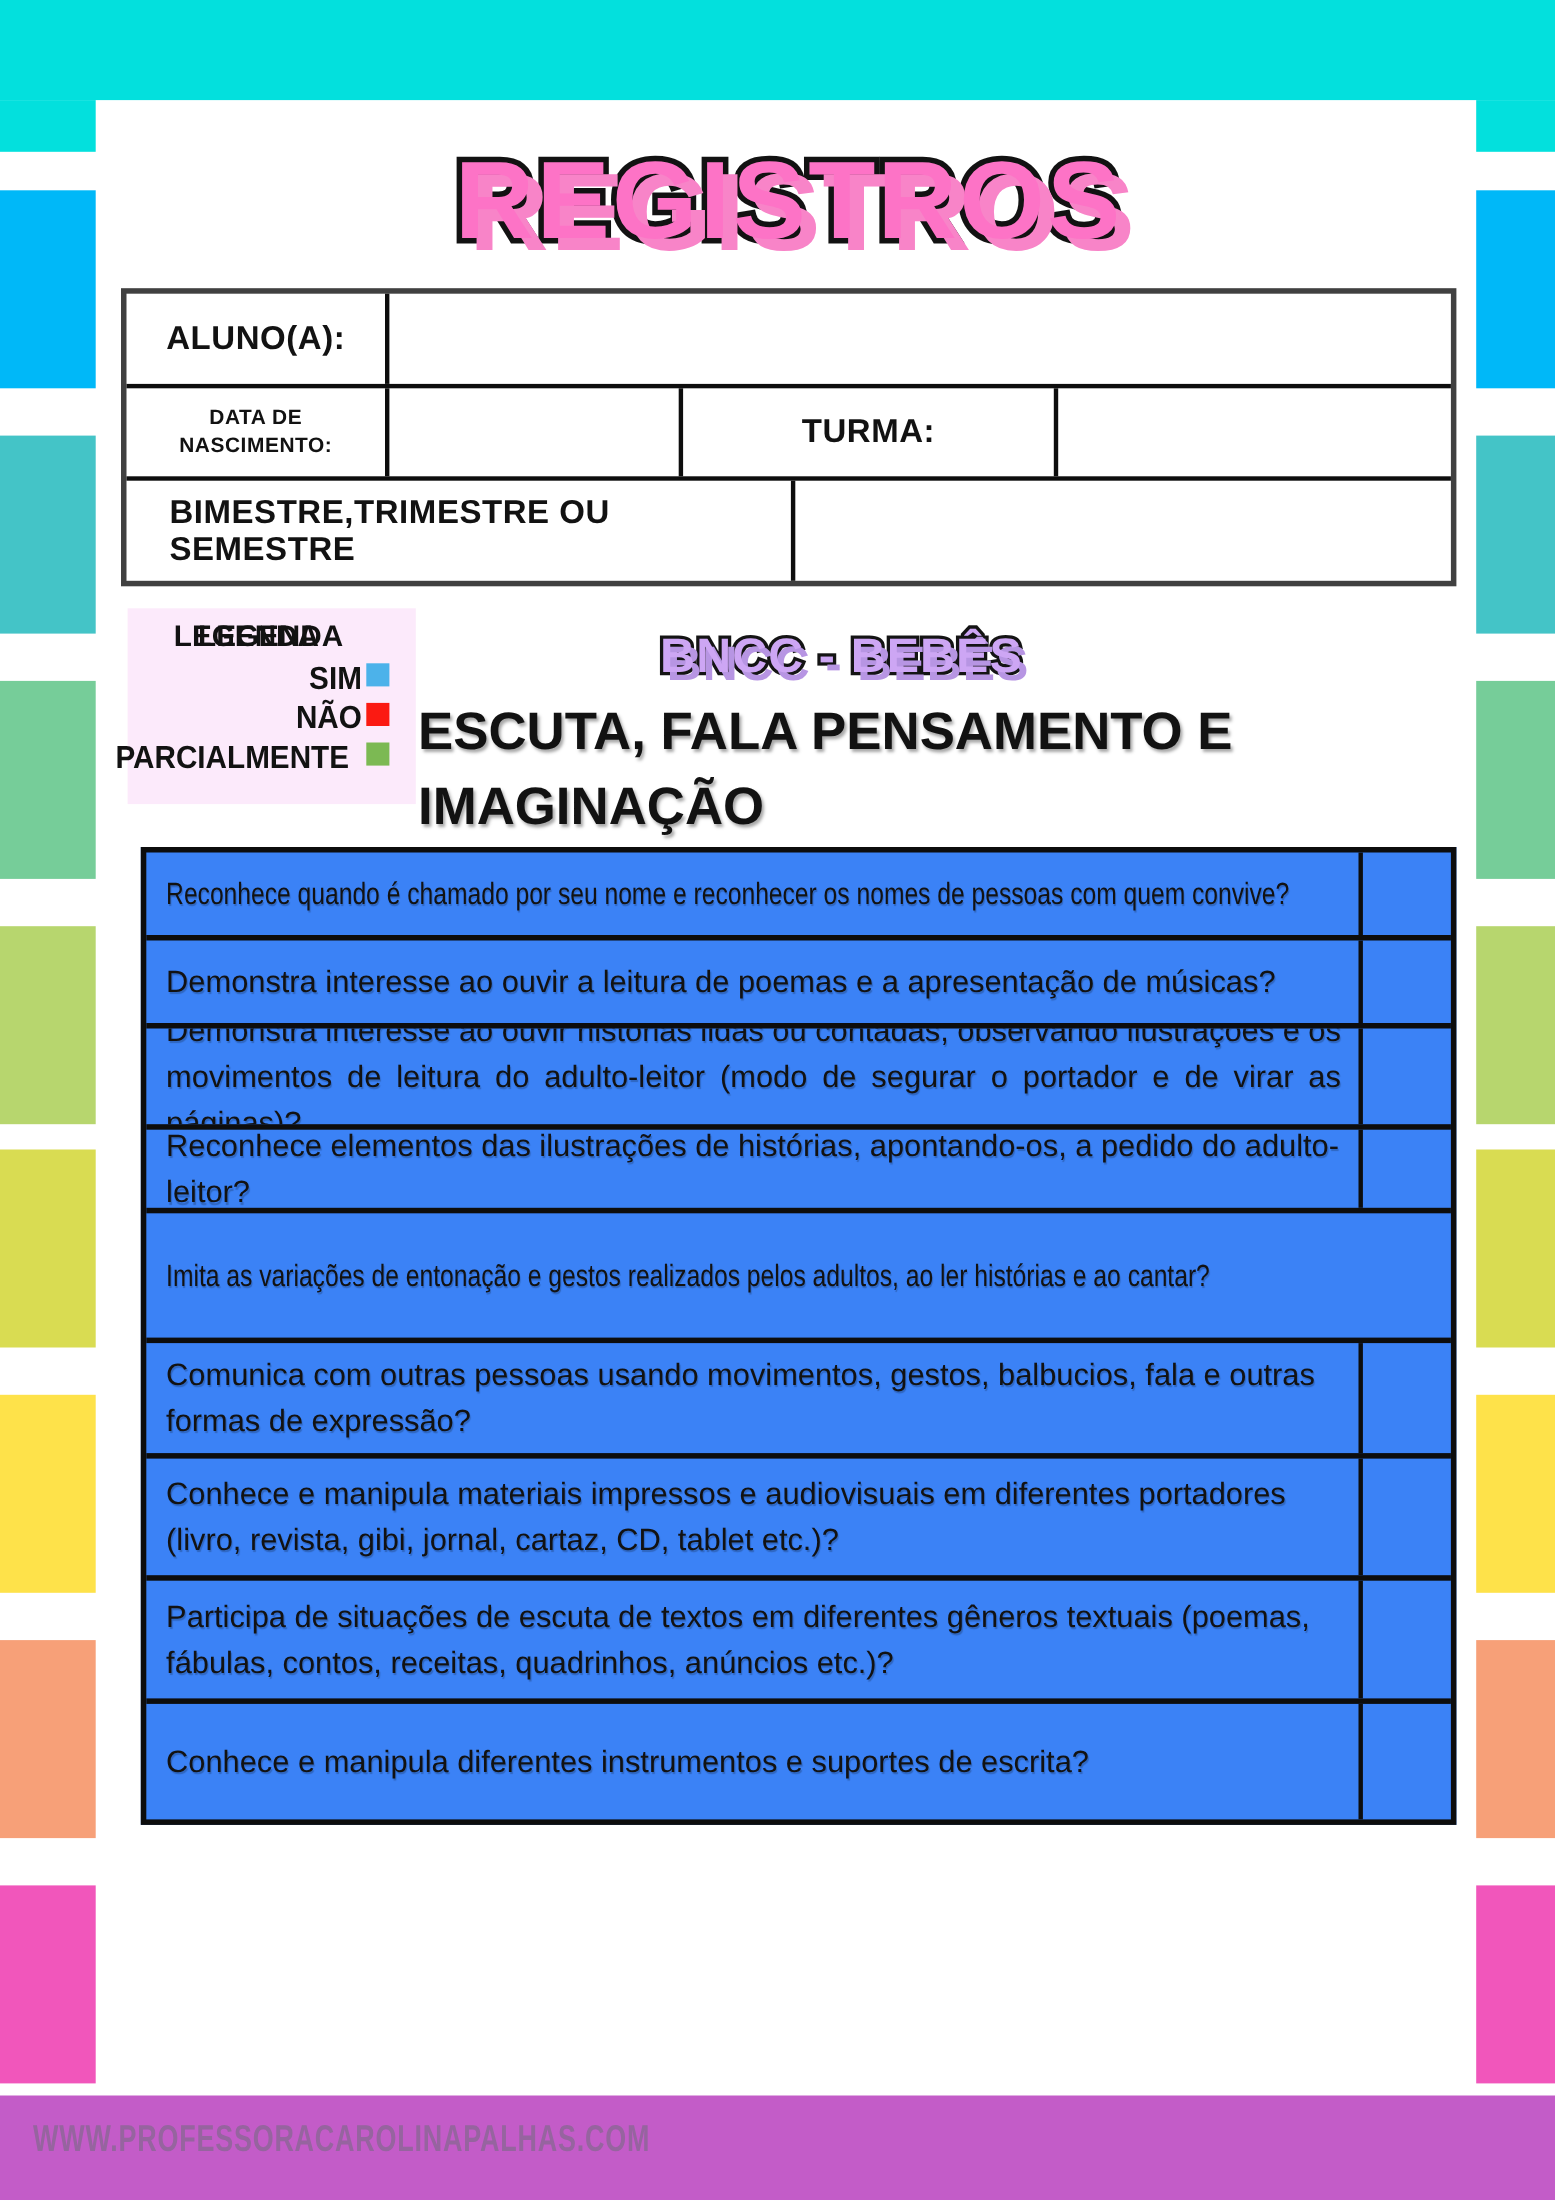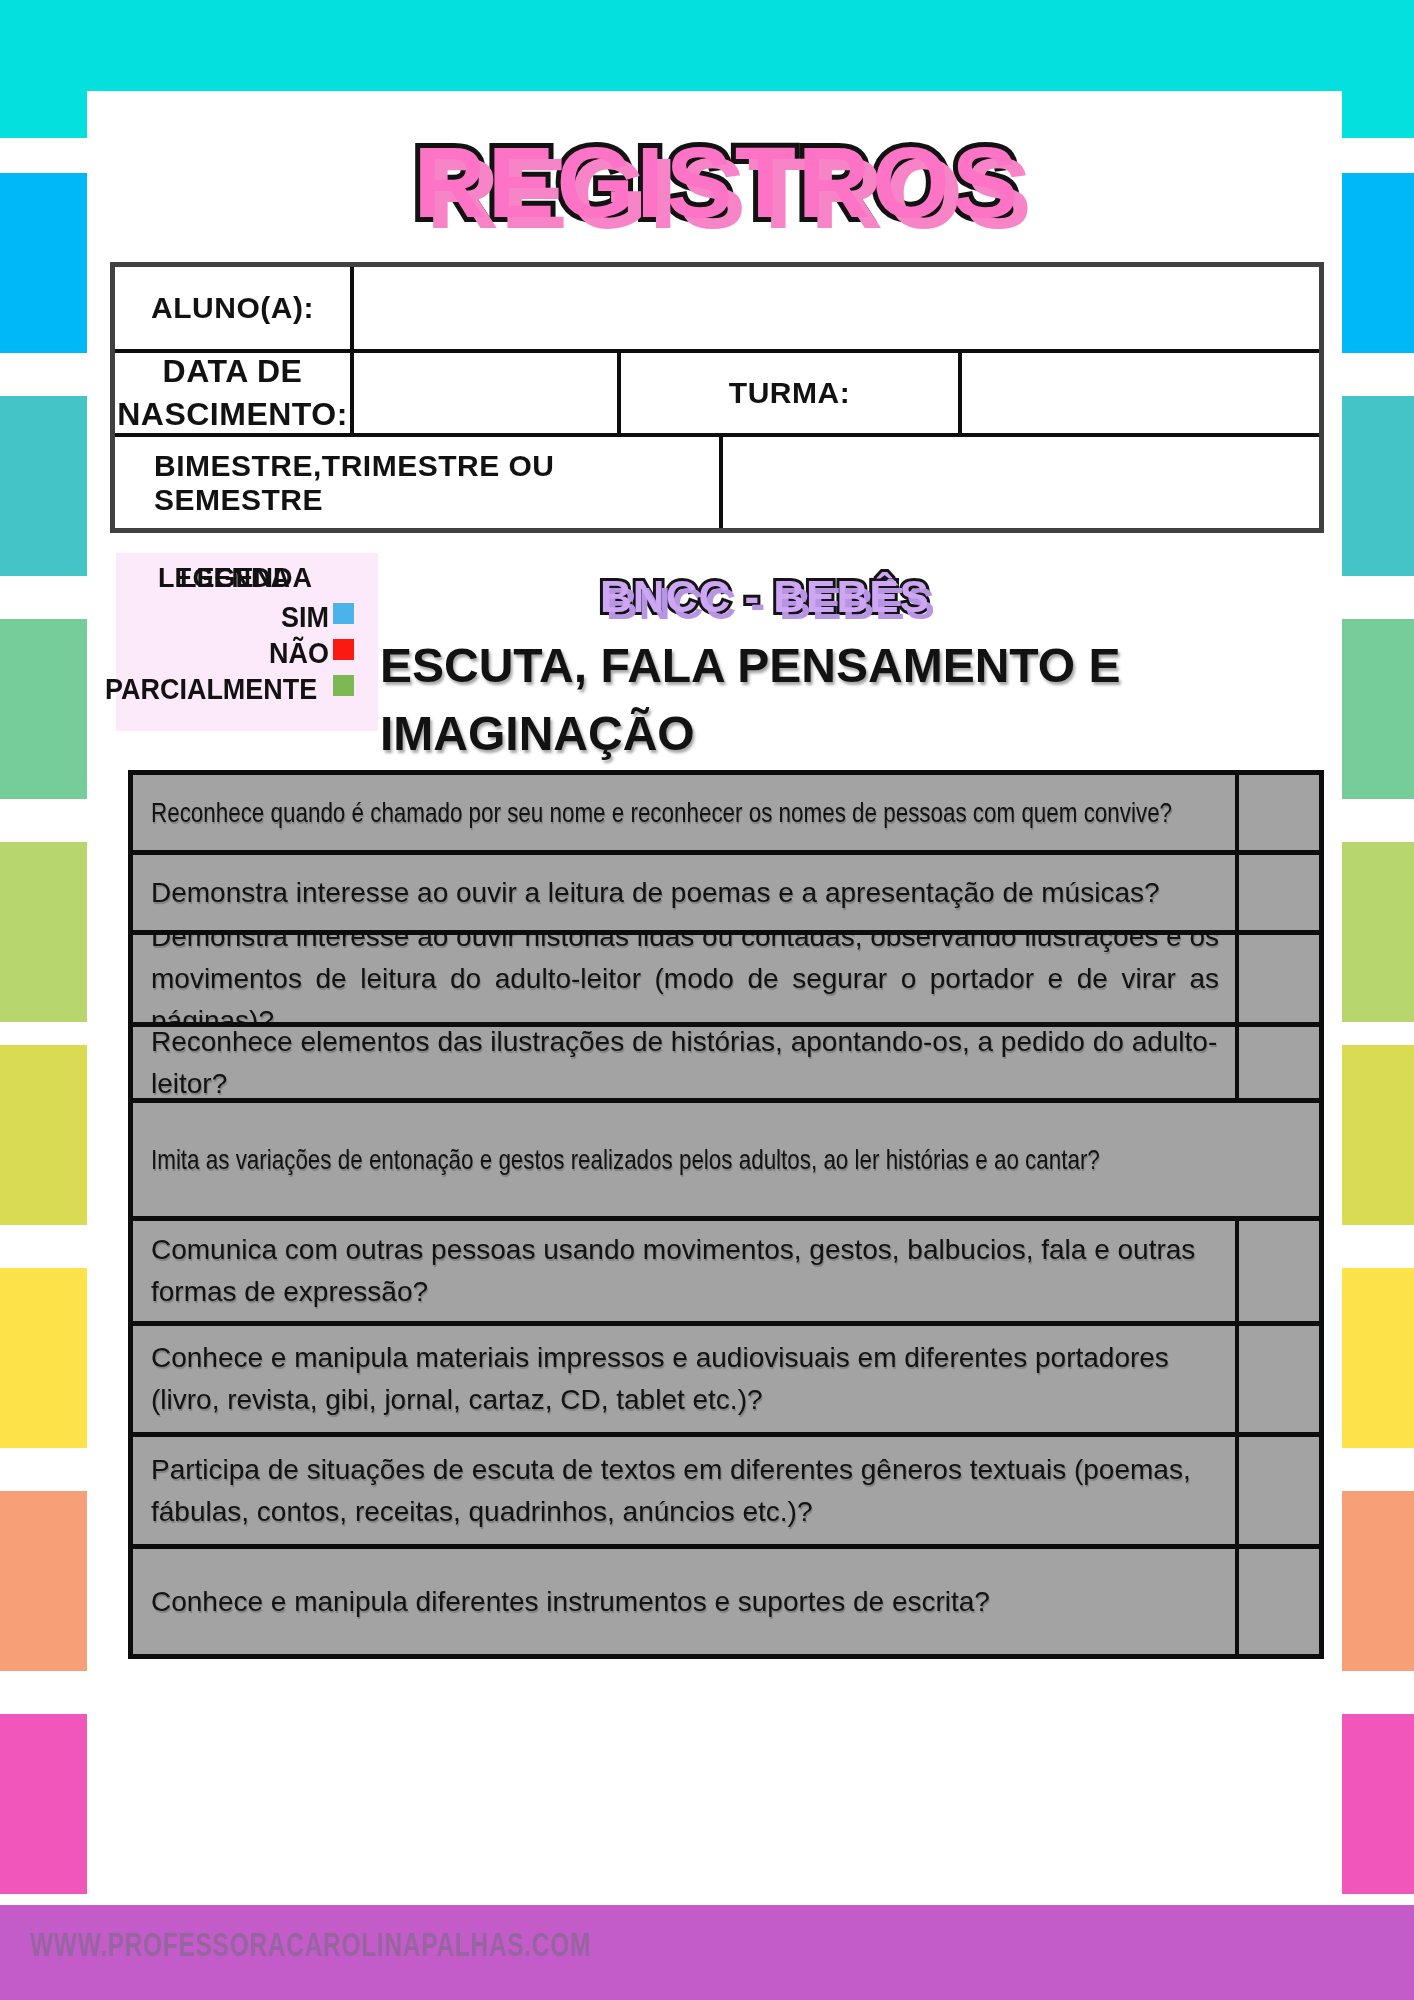--- a/index.html
+++ b/index.html
@@ -35,21 +35,21 @@
   }
   .f-row{display:flex;box-sizing:border-box;}
   .f-row + .f-row{border-top:4px solid #0d0d0d;}
   .f-row1{height:82px;}
   .f-row2{height:84px;}
   .f-row3{flex:1;}
   .f-cell{box-sizing:border-box;display:flex;align-items:center;justify-content:center;
     font-weight:bold;color:#121212;text-align:center;}
   .f-cell + .f-cell{border-left:4px solid #0d0d0d;}
   .f-label{font-size:30px;letter-spacing:0.5px;}
-  .f-label-2l{font-size:32px;line-height:1.35;width:235px;padding:0 8px;}
+  .f-label-2l{font-size:19px;line-height:1.35;width:235px;padding:0 8px;}
   .f-fill{flex:1;}
   .w235{width:235px;flex:none;}
   .w267{width:267px;flex:none;}
   .w341{width:341px;flex:none;}
   .w575{width:575px;flex:none;justify-content:flex-start;padding-left:10px;text-align:left;margin-left:29px;}
 
   
   .legend{
     left:116px;top:553px;width:262px;height:178px;background:#fceafb;
     box-sizing:border-box;padding:10px 10px 0 6px;
@@ -74,21 +74,21 @@
   }
   .section-heading{
     left:380px;top:632px;width:840px;text-align:left;
     font-size:48px;font-weight:bold;color:#121212;line-height:1.42;
     text-shadow:2px 3px 3px rgba(0,0,0,0.35);
   }
 
   
   .q-table{
     left:128px;top:770px;width:1196px;
-    border:5px solid #0d0d0d;box-sizing:border-box;background:#a3a3a3;
+    border:5px solid #0d0d0d;box-sizing:border-box;background:#3b82f6;
     display:flex;flex-direction:column;
   }
   .q-row{display:flex;box-sizing:border-box;}
   .q-row + .q-row{border-top:5px solid #0d0d0d;}
   .q-cell{flex:1;display:flex;align-items:center;box-sizing:border-box;
     padding:6px 16px 6px 18px;overflow:hidden;}
   .q-text{font-size:28px;color:#121212;line-height:1.5;
     text-shadow:1px 2px 1px rgba(0,0,0,0.22);}
   .q-text.narrow{transform:scaleX(0.8);transform-origin:0 50%;width:125%;white-space:nowrap;}
   .q-text.justify{text-align:justify;}

